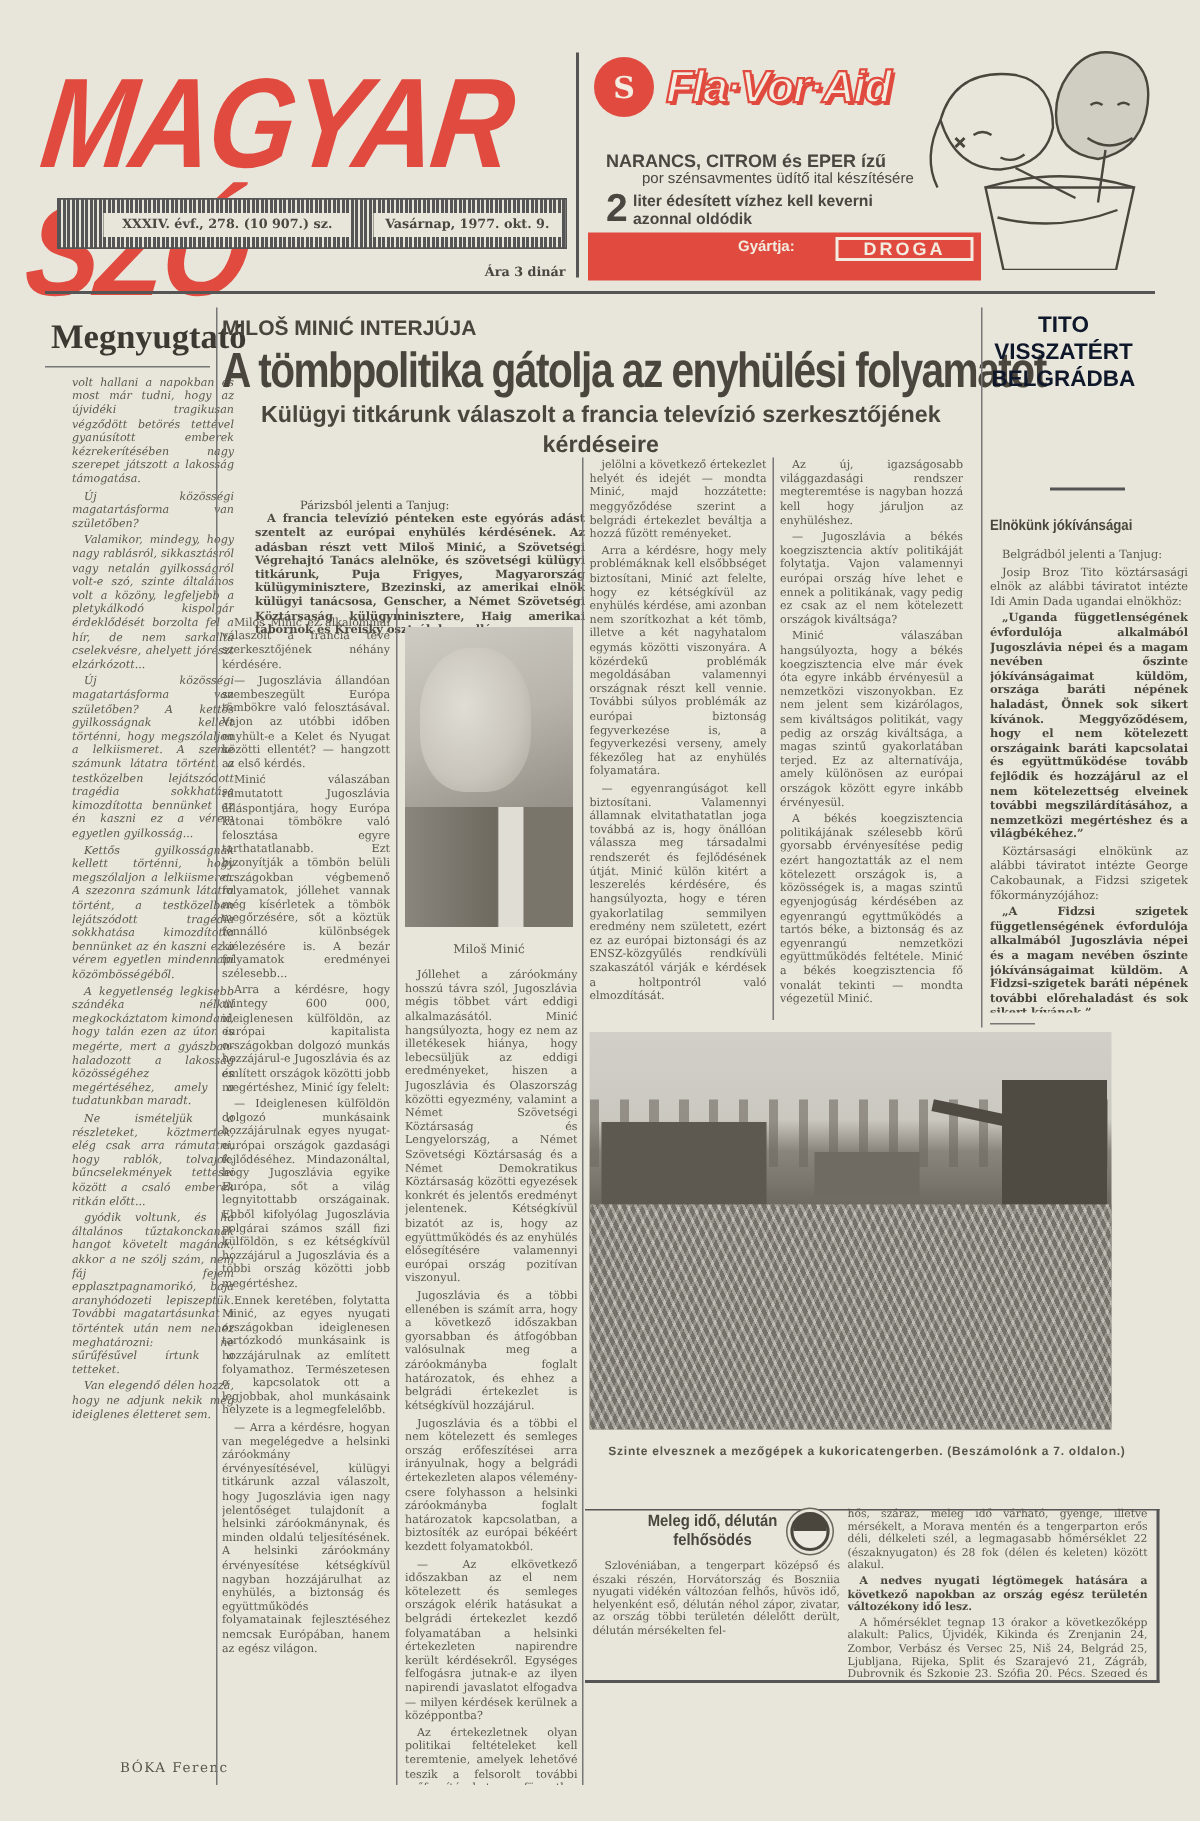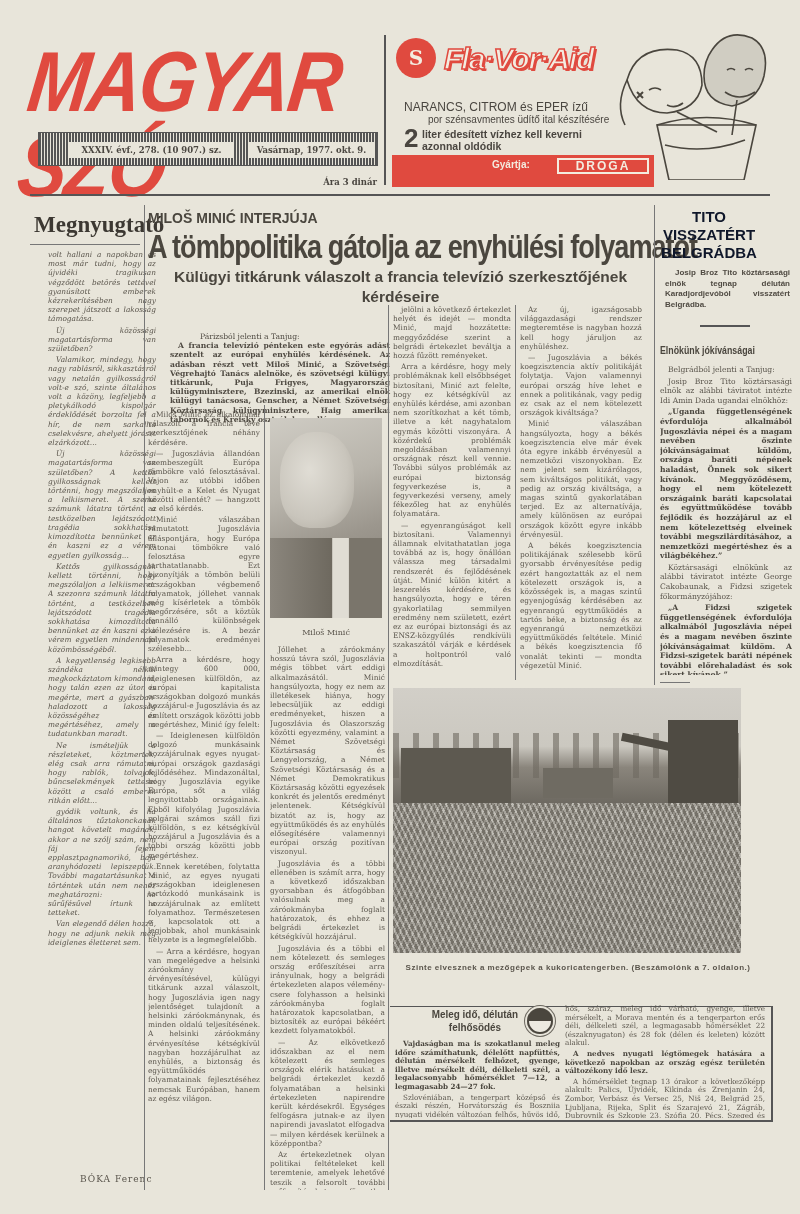--- a/index.html
+++ b/index.html
@@ -22,21 +22,21 @@
   .price { position: absolute; right: 8px; top: 147px; font-size: 8.5px; font-weight: bold; color: #4a4640; }
   .mast-rule { position: absolute; left: 384px; top: 35px; width: 2px; height: 150px; background: #555; }
   .top-rule { position: absolute; left: 30px; top: 194px; width: 740px; height: 2px; background: #555; }
 
   
   .ad { position: absolute; left: 392px; top: 30px; width: 385px; height: 150px; }
   .ad-badge { position: absolute; left: 4px; top: 8px; width: 40px; height: 40px; border-radius: 50%; background: #e04a3f;
               color: #f3ece0; font-size: 20px; font-weight: bold; text-align: center; line-height: 40px; font-family: "DejaVu Serif", serif; }
   .ad-brand { position: absolute; left: 52px; top: 12px; font-family: "Liberation Sans", sans-serif; font-weight: 900; font-style: italic;
               font-size: 30px; color: #f3ece0; -webkit-text-stroke: 1.5px #e04a3f; text-shadow: 2px 2px 0 #e04a3f; letter-spacing: -1px; }
-  .ad-line1 { position: absolute; left: 12px; top: 70px; font-family: "Liberation Sans", sans-serif; font-weight: 400; font-size: 12px; color: #4a4640; }
+  .ad-line1 { position: absolute; left: 12px; top: 70px; font-family: "Liberation Sans", sans-serif; font-weight: 700; font-size: 12px; color: #4a4640; }
   .ad-line2 { position: absolute; left: 12px; top: 84px; font-family: "Liberation Sans", sans-serif; font-weight: normal; font-size: 10px; color: #4a4640; padding-left: 24px; }
   .ad-big2 { position: absolute; left: 12px; top: 95px; font-family: "Liberation Sans", sans-serif; font-weight: 900; font-size: 26px; color: #4a4640; line-height: 1; }
   .ad-line3 { position: absolute; left: 30px; top: 98px; font-family: "Liberation Sans", sans-serif; font-weight: bold; font-size: 10.5px; color: #4a4640; }
   .ad-line4 { position: absolute; left: 30px; top: 110px; font-family: "Liberation Sans", sans-serif; font-weight: bold; font-size: 10.5px; color: #4a4640; }
   .ad-band { position: absolute; left: 0; top: 125px; width: 262px; height: 32px; background: #e04a3f; }
   .ad-band .maker { position: absolute; left: 100px; top: 4px; font-family: "Liberation Sans", sans-serif; font-weight: bold; font-size: 10px; color: #f3ece0; }
   .ad-band .drogo { position: absolute; left: 165px; top: 3px; width: 92px; height: 16px; border: 2px solid #f3ece0;
                     color: #f3ece0; font-family: "Liberation Sans", sans-serif; font-weight: 900; font-size: 12px; text-align: center; line-height: 12px; letter-spacing: 2px; }
   .ad-art { position: absolute; left: 215px; top: 0px; width: 170px; height: 150px; }
 
@@ -204,21 +204,20 @@
 
   <div class="col" style="left:520px;top:305px;width:122px;height:375px;">
     <p>Az új, igazságosabb világgazdasági rendszer megteremtése is nagyban hozzá kell hogy járuljon az enyhüléshez.</p>
     <p>— Jugoszlávia a békés koegzisztencia aktív politikáját folytatja. Vajon valamennyi európai ország híve lehet e ennek a politikának, vagy pedig ez csak az el nem kötelezett országok kiváltsága?</p>
     <p>Minić válaszában hangsúlyozta, hogy a békés koegzisztencia elve már évek óta egyre inkább érvényesül a nemzetközi viszonyokban. Ez nem jelent sem kizárólagos, sem kiváltságos politikát, vagy pedig az ország kiváltsága, a magas szintű gyakorlatában terjed. Ez az alternatívája, amely különösen az európai országok között egyre inkább érvényesül.</p>
     <p>A békés koegzisztencia politikájának szélesebb körű gyorsabb érvényesítése pedig ezért hangoztatták az el nem kötelezett országok is, a közösségek is, a magas szintű egyenjogúság kérdésében az egyenrangú egyttműködés a tartós béke, a biztonság és az egyenrangú nemzetközi együttműködés feltétele. Minić a békés koegzisztencia fő vonalát tekinti — mondta végezetül Minić.</p>
   </div>
   <div class="vrule" style="left:654px;top:205px;height:480px;"></div>
 
   <div class="tito-title">TITO VISSZATÉRT BELGRÁDBA</div>
-  <div class="tito-body">Josip Broz Tito köztársasági elnök tegnap délután Karadjordjevóból visszatért Belgrádba.</div>
   <div class="hrule" style="left:700px;top:325px;width:50px;height:2px;background:#555;"></div>
   <div class="elnok-head">Elnökünk jókívánságai</div>
   <div class="col" style="left:660px;top:365px;width:132px;height:310px;font-size:7.6px;line-height:9.6px;">
     <p>Belgrádból jelenti a Tanjug:</p>
     <p>Josip Broz Tito köztársasági elnök az alábbi táviratot intézte Idi Amin Dada ugandai elnökhöz:</p>
     <p class="bold">„Uganda függetlenségének évfordulója alkalmából Jugoszlávia népei és a magam nevében őszinte jókívánságaimat küldöm, országa baráti népének haladást, Önnek sok sikert kívánok. Meggyőződésem, hogy el nem kötelezett országaink baráti kapcsolatai és együttműködése tovább fejlődik és hozzájárul az el nem kötelezettség elveinek további megszilárdításához, a nemzetközi megértéshez és a világbékéhez.”</p>
     <p>Köztársasági elnökünk az alábbi táviratot intézte George Cakobaunak, a Fidzsi szigetek főkormányzójához:</p>
     <p class="bold">„A Fidzsi szigetek függetlenségének évfordulója alkalmából Jugoszlávia népei és a magam nevében őszinte jókívánságaimat küldöm. A Fidzsi-szigetek baráti népének további előrehaladást és sok sikert kívánok.”</p>
   </div>
   <div class="hrule" style="left:660px;top:682px;width:30px;"></div>
@@ -230,21 +229,20 @@
     <div class="boom"></div>
     <div class="m3"></div>
     <div class="crop"></div>
   </div>
   <div class="caption-corn">Szinte elvesznek a mezőgépek a kukoricatengerben. (Beszámolónk a 7. oldalon.)</div>
 
   <div class="weather"></div>
   <div class="weather-title">Meleg idő, délután felhősödés</div>
   <div class="sun"></div>
   <div class="col" style="left:395px;top:1040px;width:165px;height:78px;font-size:7.2px;line-height:8.6px;">
-    <p class="bold">Vajdaságban ma is szokatlanul meleg időre számíthatunk, délelőtt napfüttés, délután mérsékelt felhőzet, gyenge, illetve mérsékelt déli, délkeleti szél, a legalacsonyabb hőmérséklet 7—12, a legmagasabb 24—27 fok.</p>
     <p>Szlovéniában, a tengerpart középső és északi részén, Horvátország és Boszniia nyugati vidékén változóan felhős, hűvös idő, helyenként eső, délután néhol zápor, zivatar, az ország többi területén délelőtt derült, délután mérsékelten fel-</p>
   </div>
   <div class="col" style="left:565px;top:1005px;width:200px;height:113px;font-size:7.2px;line-height:8.6px;">
     <p style="text-indent:0">hős, száraz, meleg idő várható, gyenge, illetve mérsékelt, a Morava mentén és a tengerparton erős déli, délkeleti szél, a legmagasabb hőmérséklet 22 (északnyugaton) és 28 fok (délen és keleten) között alakul.</p>
     <p class="bold">A nedves nyugati légtömegek hatására a következő napokban az ország egész területén változékony idő lesz.</p>
     <p>A hőmérséklet tegnap 13 órakor a következőképp alakult: Palics, Újvidék, Kikinda és Zrenjanin 24, Zombor, Verbász és Versec 25, Niš 24, Belgrád 25, Ljubljana, Rijeka, Split és Szarajevó 21, Zágráb, Dubrovnik és Szkopje 23, Szófia 20, Pécs, Szeged és Budapest 24 fok.</p>
   </div>
 
 </div>
 

